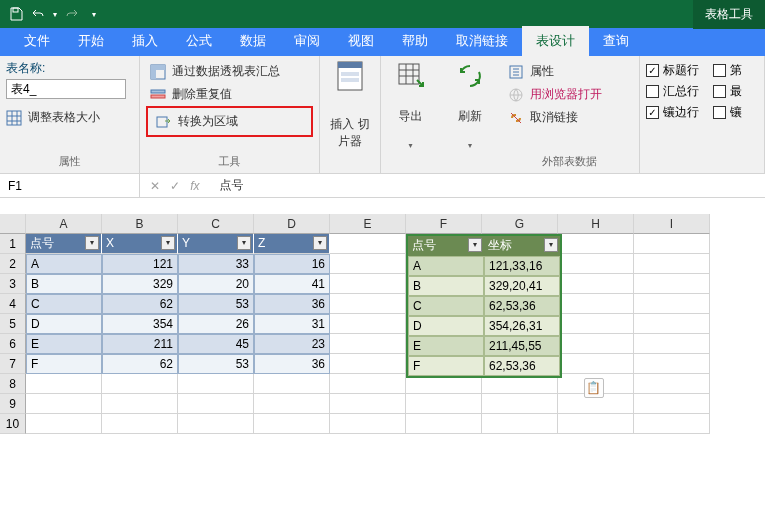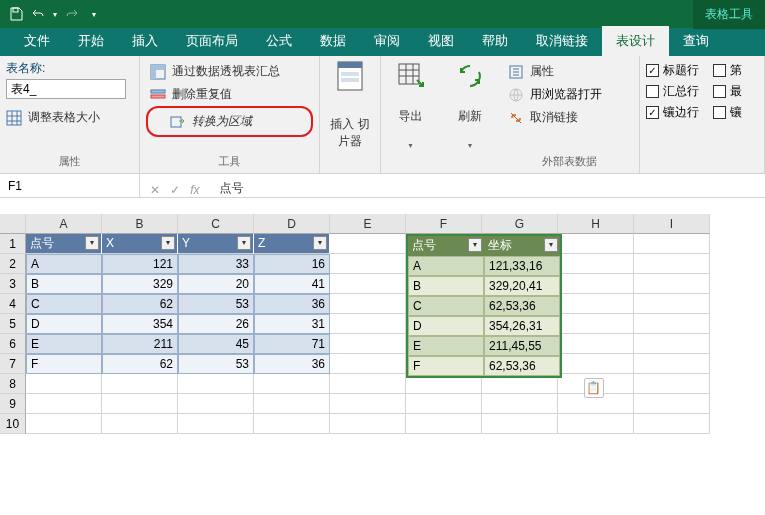--- a/index.html
+++ b/index.html
@@ -2,53 +2,53 @@
 <html><head>
 <meta charset="utf-8">
 <style>
   * { box-sizing: border-box; margin: 0; padding: 0; font-family: "Microsoft YaHei", "Segoe UI", sans-serif; }
   body { width: 765px; height: 515px; background: #fff; overflow: hidden; font-size: 12px; }
 
   .titlebar { height: 28px; background: #0f6b3b; display: flex; align-items: center; }
   .qat { display: flex; align-items: center; gap: 2px; padding-left: 6px; }
   .qat-btn { width: 20px; height: 20px; display: flex; align-items: center; justify-content: center; color: #fff; }
   .title-tools { margin-left: auto; display: flex; }
-  .tool-tab { padding: 6px 12px; color: #5eead4; font-size: 12px; }
+  .tool-tab { padding: 6px 12px; color: #ffffff; font-size: 12px; }
   .tool-tab.active { background: #0d5a31; }
 
-  .ribbon-tabs { height: 28px; background: #0f766e; display: flex; align-items: flex-end; padding-left: 10px; }
+  .ribbon-tabs { height: 28px; background: #3b82f6; display: flex; align-items: flex-end; padding-left: 10px; }
   .rtab { padding: 6px 14px; color: #fff; cursor: pointer; font-size: 13px; }
   .rtab.active { background: #f1f1f1; color: #0f6b3b; }
 
   .ribbon { height: 118px; background: #f1f1f1; border-bottom: 1px solid #d4d4d4; display: flex; }
   .group { border-right: 1px solid #d4d4d4; padding: 4px 6px 2px 6px; display: flex; flex-direction: column; }
   .group-title { text-align: center; font-size: 11px; color: #666; margin-top: auto; padding-bottom: 2px; }
   .g-props { width: 140px; }
   .g-tools { width: 180px; justify-content: space-between; }
   .g-slicer, .g-export, .g-refresh { width: 60px; }
   .g-ext { width: 140px; }
   .g-style { width: 120px; }
 
   .lbl { font-size: 12px; color: #0c4a6e; }
   .tbl-name-input { width: 120px; border: 1px solid #a5a5a5; padding: 2px 4px; font-size: 12px; background: #fff; margin-top: 2px; }
   .resize-btn { display: flex; align-items: center; gap: 6px; margin-top: 10px; color: #333; }
 
   .tool-item { display: flex; align-items: center; gap: 6px; padding: 3px 4px; color: #333; }
-  .highlight-box { border: 2px solid #e41a1c; border-radius: 12px; padding: 2px 18px; font-style: italic; }
+  .highlight-box { border: 2px solid #e41a1c; border-radius: 0; padding: 2px 4px; }
 
   .big-btn { display: flex; flex-direction: column; align-items: center; justify-content: space-between; gap: 4px; height: 90px; color: #333; }
   .caret { font-size: 8px; color: #666; }
 
   .ext-item { display: flex; align-items: center; gap: 6px; padding: 3px 2px; color: #333; }
-  .ext-item.disabled { color: #000000; }
+  .ext-item.disabled { color: #be185d; }
 
   .cb-item { display: flex; align-items: center; gap: 4px; padding: 2px 0; }
   .cb { width: 13px; height: 13px; border: 1px solid #333; display: inline-flex; align-items: center; justify-content: center; font-size: 10px; background: #fff; }
 
-  .formula-bar { height: 24px; border-bottom: 1px solid #d4d4d4; display: flex; align-items: flex-end; background: #fff; }
+  .formula-bar { height: 24px; border-bottom: 1px solid #d4d4d4; display: flex; align-items: center; background: #fff; }
   .name-box { width: 140px; border-right: 1px solid #d4d4d4; padding: 0 8px; height: 100%; display: flex; align-items: center; }
   .fbar-btns { display: flex; align-items: center; gap: 10px; padding: 0 10px; color: #a0a0a0; }
   .fbar-val { padding: 0 10px; color: #333; }
 
   .sheet-area { position: relative; overflow: hidden; }
   .col-headers { display: flex; height: 20px; }
   .corner { width: 26px; border-right: 1px solid #d4d4d4; border-bottom: 1px solid #ababab; background: #e6e6e6; }
   .ch { width: 76px; text-align: center; border-right: 1px solid #d4d4d4; border-bottom: 1px solid #ababab; background: #e6e6e6; color: #333; line-height: 20px; font-size: 12px; }
   .rows { display: flex; flex-direction: column; }
   .row { display: flex; height: 20px; }
@@ -100,21 +100,20 @@
   </div>
   <div class="title-tools">
     <div class="tool-tab active">表格工具</div>
   </div>
 </div>
 
 <div class="ribbon-tabs">
   <div class="rtab">文件</div>
   <div class="rtab">开始</div>
   <div class="rtab">插入</div>
-  <div class="rtab">页面布局</div>
   <div class="rtab">公式</div>
   <div class="rtab">数据</div>
   <div class="rtab">审阅</div>
   <div class="rtab">视图</div>
   <div class="rtab">帮助</div>
   <div class="rtab">取消链接</div>
   <div class="rtab active">表设计</div>
   <div class="rtab">查询</div>
 </div>
 
@@ -339,21 +338,21 @@
         <div class="cell"></div>
         <div class="cell"></div>
         <div class="cell"></div>
         <div class="cell"></div>
       </div>
       <div class="row">
         <div class="rh">6</div>
         <div class="cell tbl1-r1">E</div>
         <div class="cell tbl1-r1 num">211</div>
         <div class="cell tbl1-r1 num">45</div>
-        <div class="cell tbl1-r1 num">71</div>
+        <div class="cell tbl1-r1 num">23</div>
         <div class="cell"></div>
         <div class="cell"></div>
         <div class="cell"></div>
         <div class="cell"></div>
         <div class="cell"></div>
       </div>
       <div class="row">
         <div class="rh">7</div>
         <div class="cell tbl1-r2">F</div>
         <div class="cell tbl1-r2 num">62</div>

